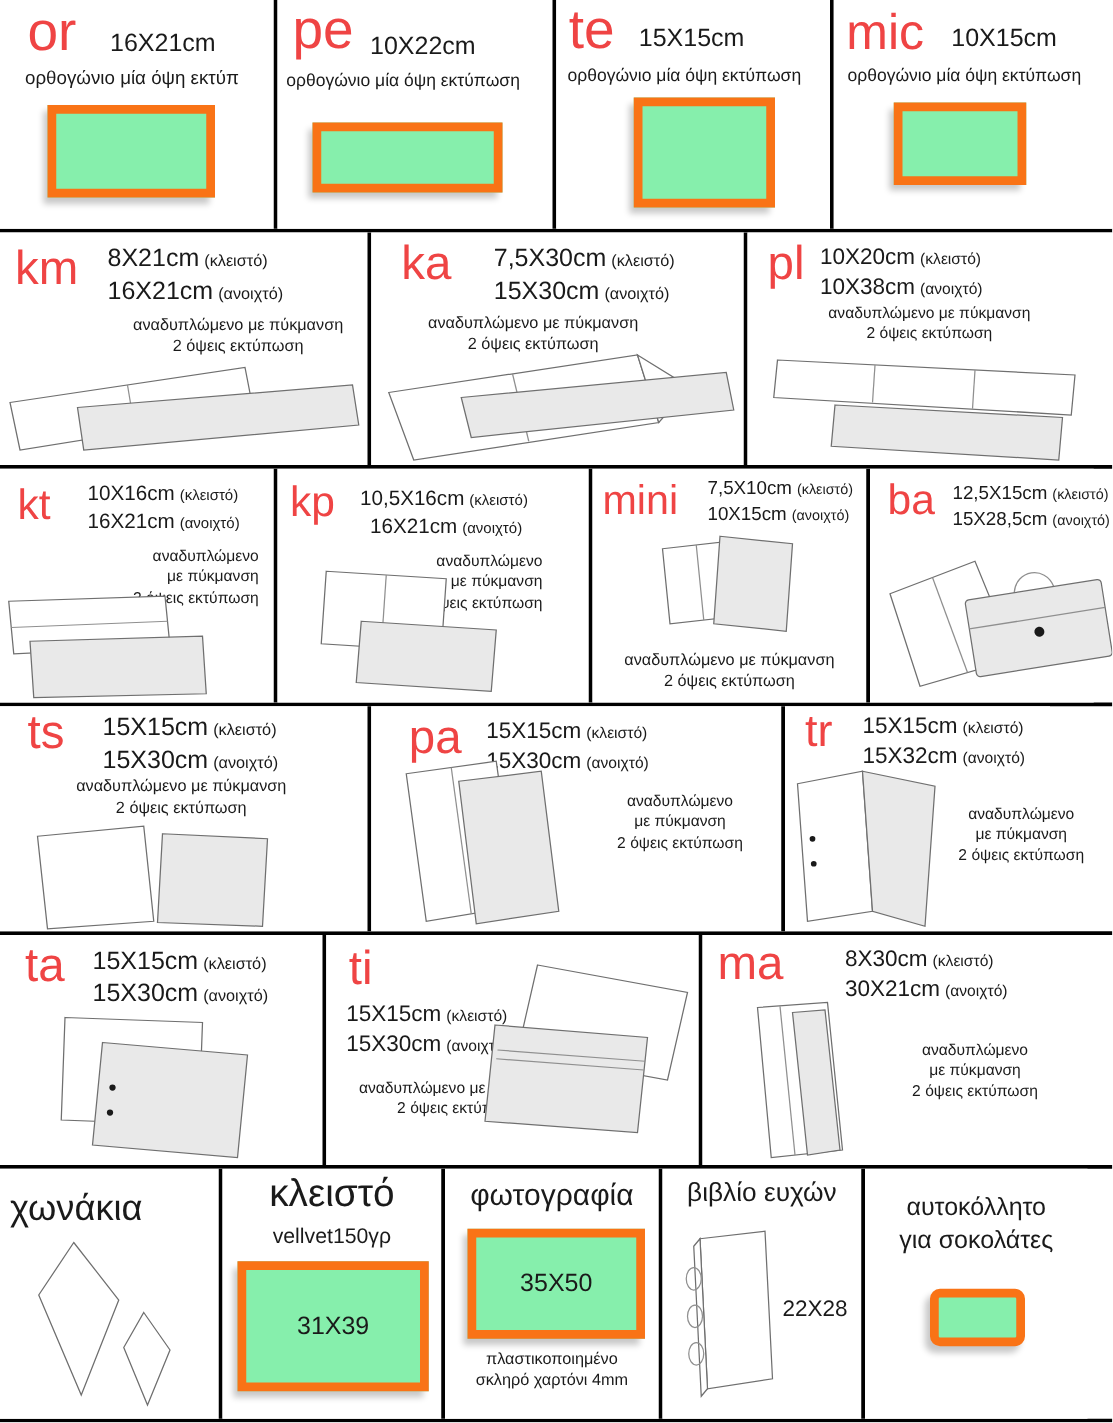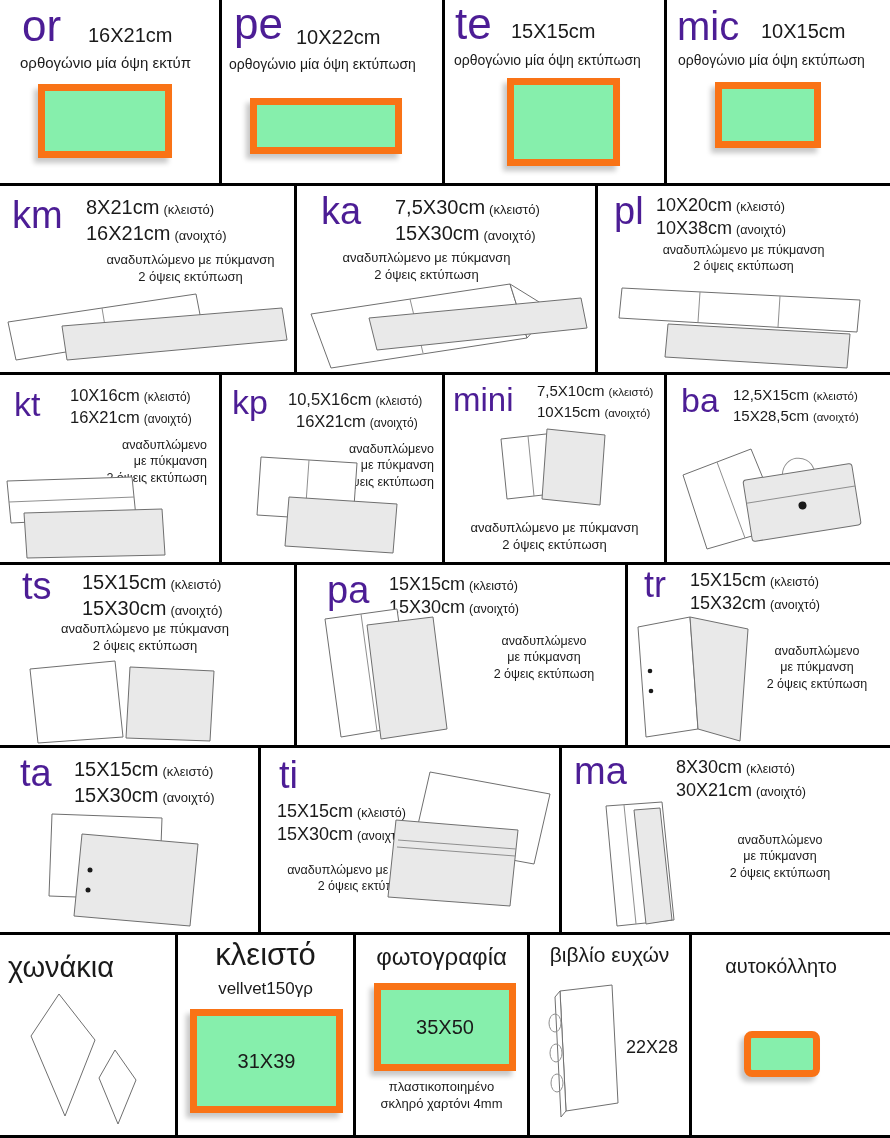--- a/index.html
+++ b/index.html
@@ -3,21 +3,21 @@
 <meta charset="utf-8">
 <style>
   *{margin:0;padding:0;box-sizing:border-box}
   html,body{background:#fff}
   body{font-family:"Liberation Sans","DejaVu Sans",sans-serif;color:#1a1a1a;-webkit-font-smoothing:antialiased}
   .sheet{position:relative;width:890px;height:1138px;background:#fff;overflow:hidden}
   .row{display:flex;border-bottom:3px solid #000}
   .cell{position:relative;height:100%;border-right:3px solid #000;background:#fff}
   .cell:last-child{border-right:none}
   .abs{position:absolute}
-  .code{position:absolute;font-size:38px;color:#4c1d95;line-height:1}
+  .code{position:absolute;font-size:38px;color:#ef4444;line-height:1}
   .sz{font-size:19px}
   .q{font-size:13px;margin-left:4px}
   .szline{line-height:1.3;white-space:nowrap}
   .md .sz{font-size:16.5px}.md .q{font-size:12px}
   .md2 .sz{font-size:18px}.md2 .q{font-size:12.5px}
   .sm .sz{font-size:15px}.sm .q{font-size:11.5px}
   .lg .sz{font-size:20px}
   .note{position:absolute;font-size:13px;line-height:1.3;color:#1a1a1a}
   .note.sm-note{font-size:12.5px}
   .desc{position:absolute;font-size:15px;white-space:nowrap}
@@ -134,21 +134,21 @@
         <div>με πύκμανση</div>
         <div>2 όψεις εκτύπωση</div>
       </div>
       <svg style="left:4px;top:100px" width="165" height="84" viewBox="0 0 165 84">
         <polygon class="s-w" points="3,6 128,2 132,42 7,48"></polygon>
         <line class="s-l" x1="5" y1="27" x2="130" y2="22"></line>
         <polygon class="s-g" points="20,38 158,34 161,80 23,83"></polygon>
       </svg>
     </div>
 
-    <div class="cell" style="width:223px">
+    <div class="cell" style="width:252px">
       <div class="code" style="left:10px;top:10px;font-size:34px">kp</div>
       <div class="abs md" style="left:66px;top:14px">
         <div class="szline"><span class="sz">10,5X16cm</span><span class="q">(κλειστό)</span></div>
         <div class="szline" style="margin-left:8px"><span class="sz">16X21cm</span><span class="q">(ανοιχτό)</span></div>
       </div>
       <div class="note sm-note" style="left:100px;top:66px;width:112px;text-align:right">
         <div>αναδυπλώμενο</div>
         <div>με πύκμανση</div>
         <div>2 όψεις εκτύπωση</div>
       </div>
@@ -340,17 +340,18 @@
         <polygon class="s-w" points="13,22 18,16 24,136 19,142"></polygon>
         <ellipse class="s-l" cx="13" cy="48" rx="6" ry="9"></ellipse>
         <ellipse class="s-l" cx="14" cy="78" rx="6" ry="9"></ellipse>
         <ellipse class="s-l" cx="15" cy="108" rx="6" ry="9"></ellipse>
       </svg>
       <div class="abs" style="left:96px;top:102px;font-size:18px">22X28</div>
     </div>
 
     <div class="cell" style="width:178px">
       <div class="title-c" style="top:20px;font-size:20px">αυτοκόλλητο</div>
+      <div class="title-c" style="top:46px;font-size:20px">για σοκολάτες</div>
       <div class="flat" style="left:52px;top:96px;width:76px;height:46px;border-radius:8px"></div>
     </div>
   </div>
 
 </div>
 
 </body></html>

